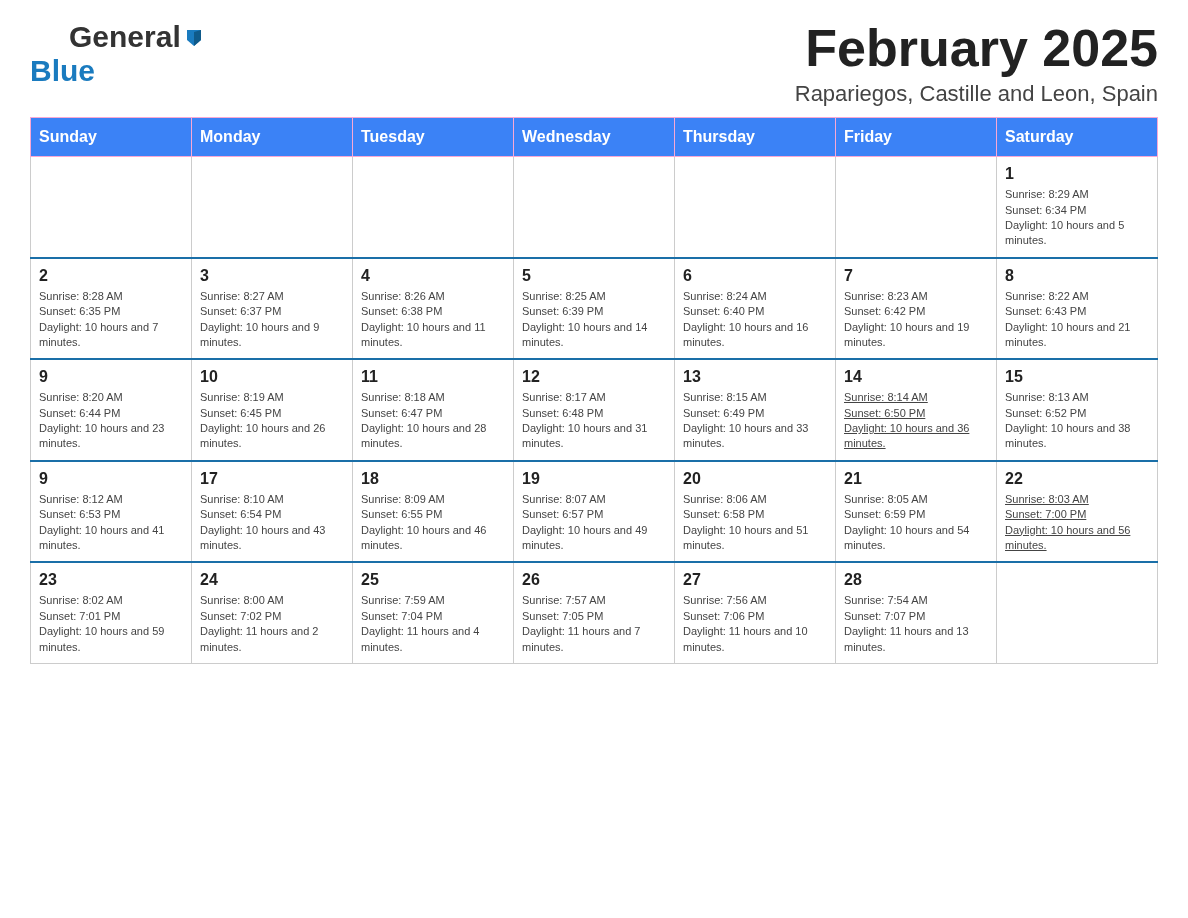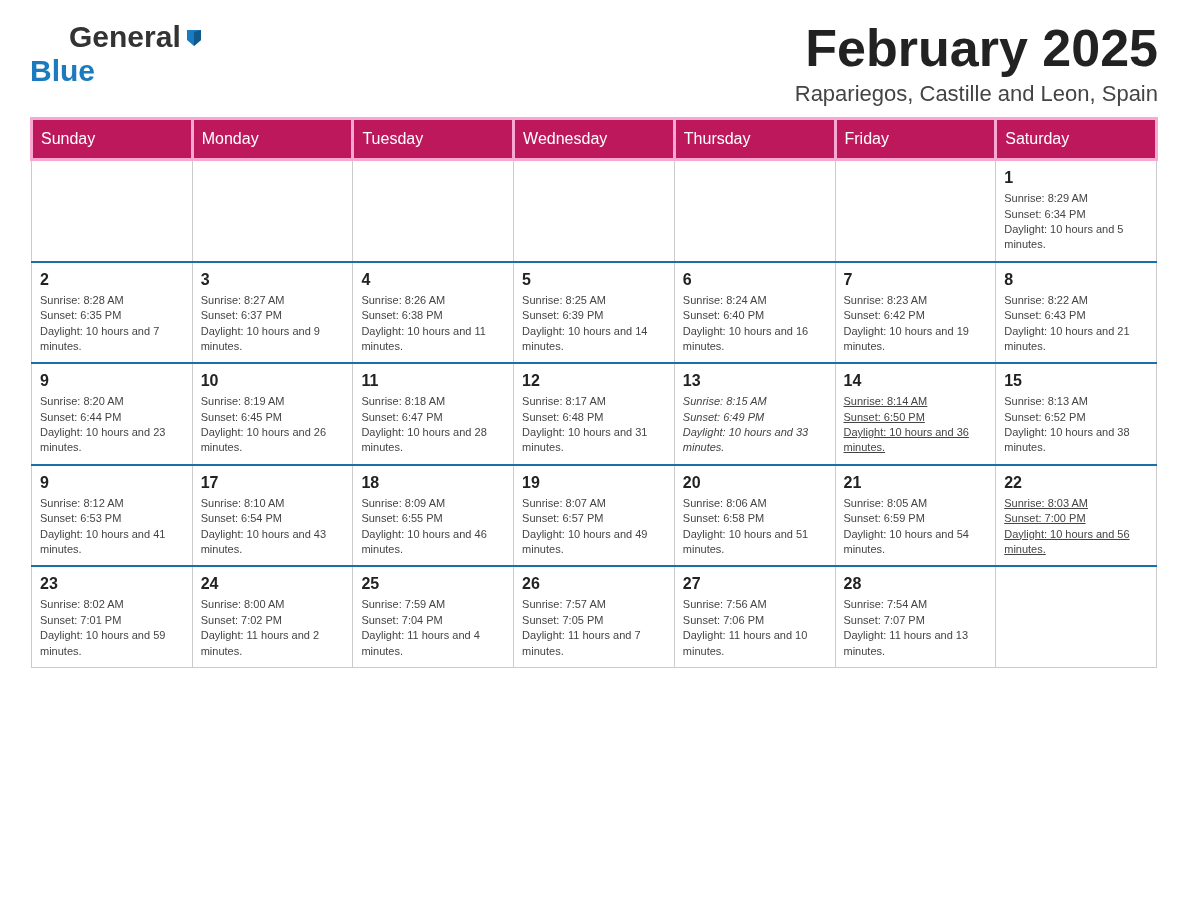--- a/index.html
+++ b/index.html
@@ -34,27 +34,27 @@
       font-size: 22px;
       color: #444;
       margin-top: 4px;
     }
     .calendar {
       width: 100%;
       border-collapse: collapse;
       margin-top: 10px;
     }
     .calendar th {
-      background-color: #be185d;
+      background-color: #3b82f6;
       color: white;
       font-size: 16px;
-      font-weight: normal;
+      font-weight: bold;
       padding: 10px 8px;
       text-align: left;
-      border: 3px solid #f9a8d4;
+      border: 1px solid #f9a8d4;
     }
     .calendar td {
       vertical-align: top;
       padding: 8px;
       border: 1px solid #ccc;
       border-top: 2px solid #1a6fa8;
       width: 14.28%;
       min-height: 120px;
       font-size: 13px;
       color: #333;
@@ -215,21 +215,21 @@
 Daylight: 10 hours and 28 minutes.</div>
         </td>
         <td>
           <span class="day-number">12</span>
           <div class="day-info" style="white-space: pre-line;">Sunrise: 8:17 AM
 Sunset: 6:48 PM
 Daylight: 10 hours and 31 minutes.</div>
         </td>
         <td>
           <span class="day-number">13</span>
-          <div class="day-info" style="white-space: pre-line; font-style: italic;">Sunrise: 8:15 AM
+          <div class="day-info" style="white-space: pre-line;">Sunrise: 8:15 AM
 Sunset: 6:49 PM
 Daylight: 10 hours and 33 minutes.</div>
         </td>
         <td>
           <span class="day-number">14</span>
           <div class="day-info" style="white-space: pre-line; text-decoration: underline;">Sunrise: 8:14 AM
 Sunset: 6:50 PM
 Daylight: 10 hours and 36 minutes.</div>
         </td>
         <td>

